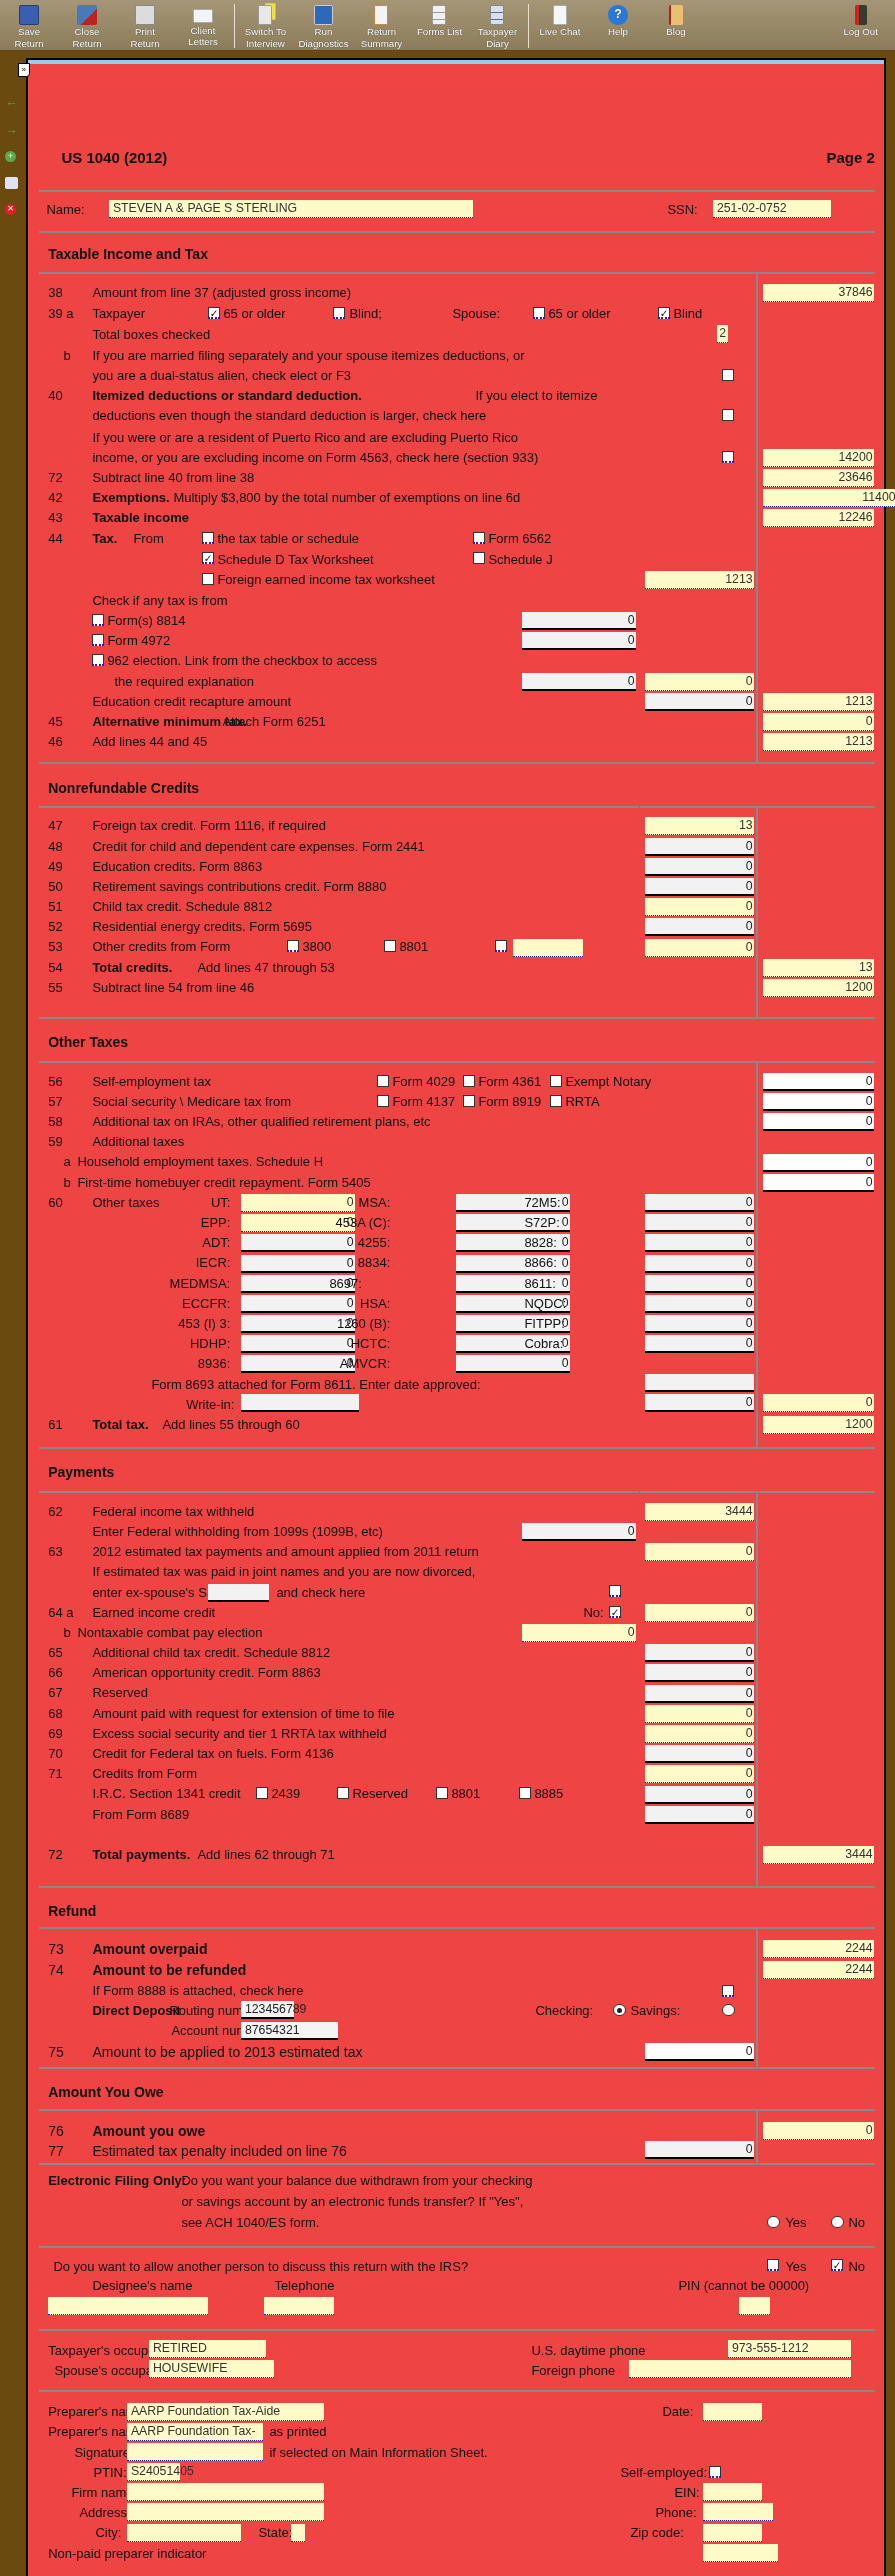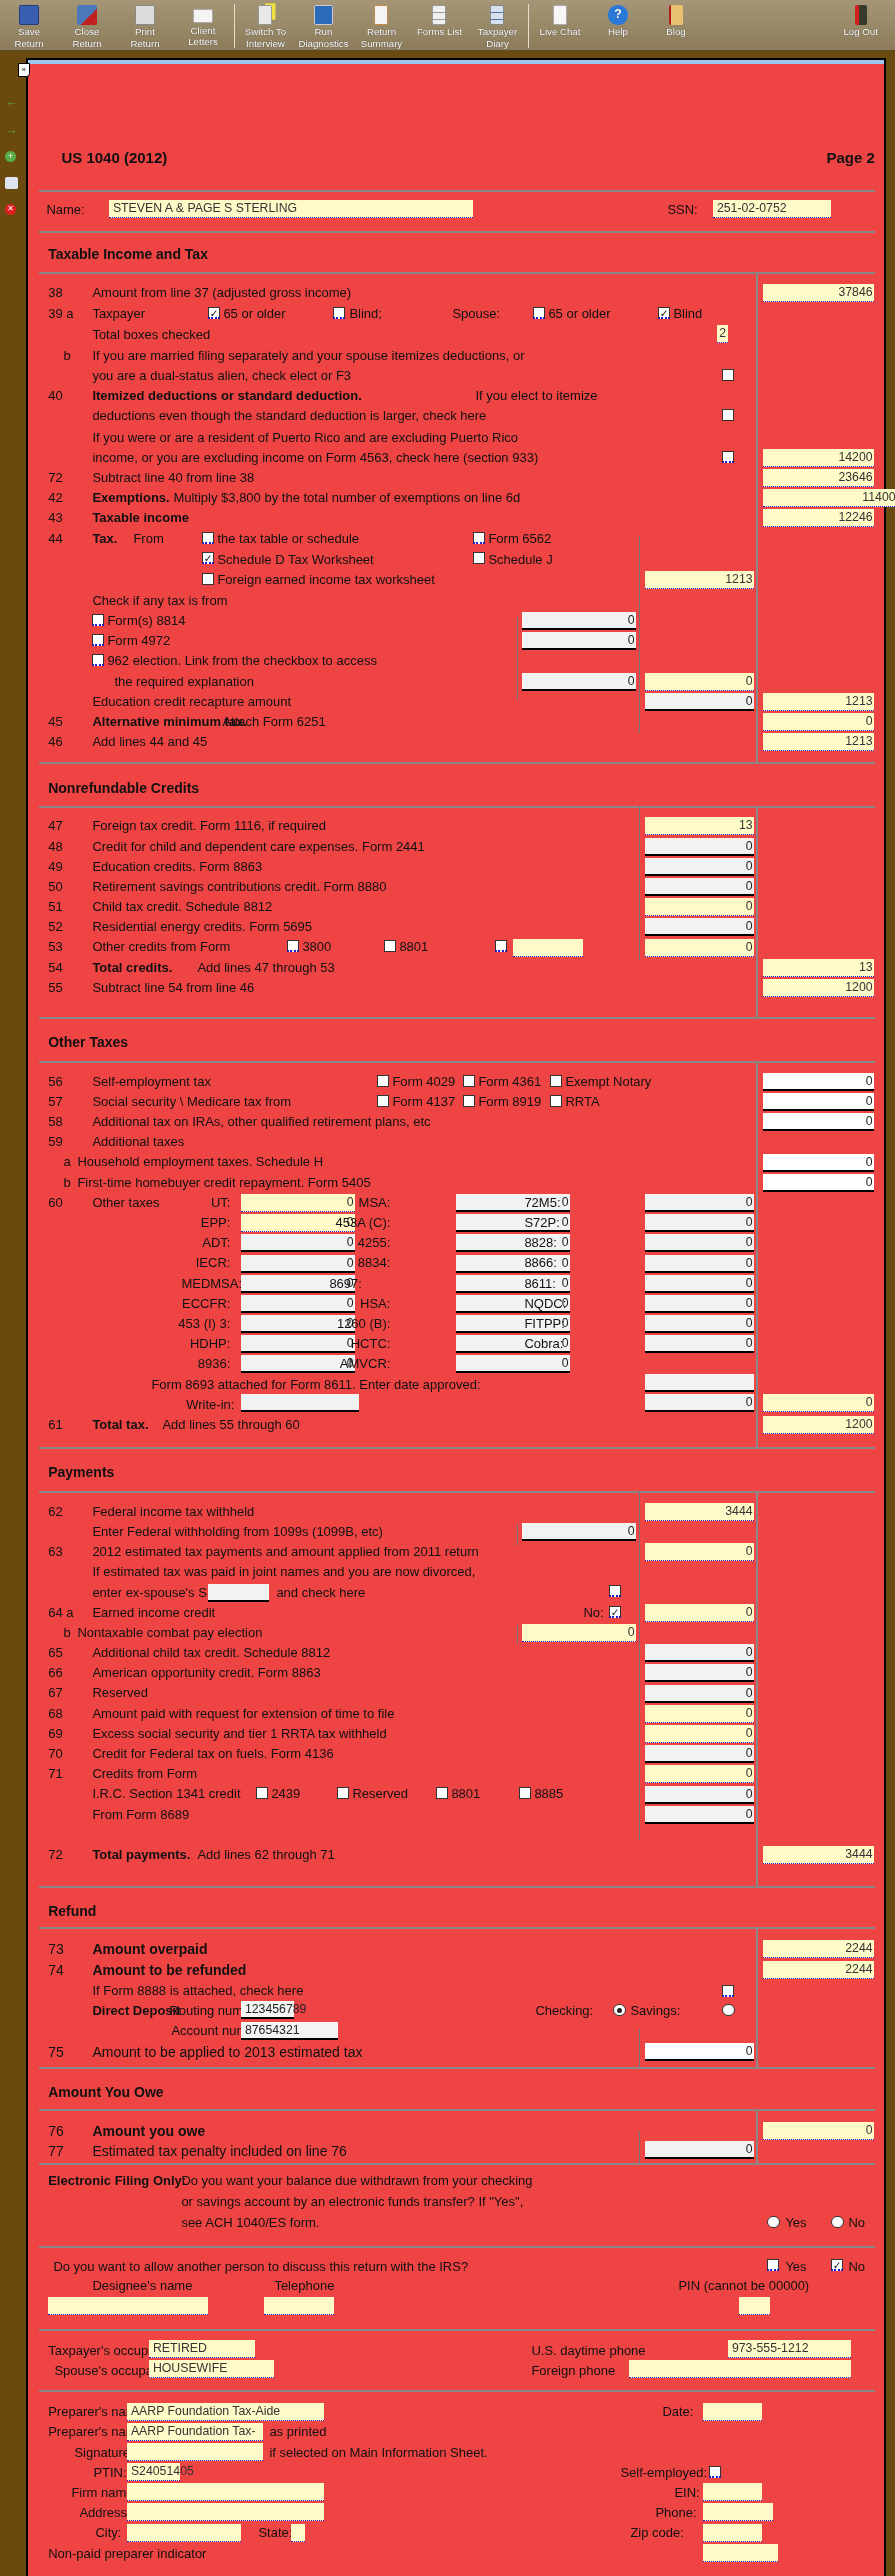--- a/index.html
+++ b/index.html
@@ -312,21 +312,21 @@
       <div class="t" style="left: 290px; top: 1175px; width: 61px; text-align: right;">4255:</div>
       <div class="cal" style="left:417px;top:1174px;width:114px">0</div>
       <div class="t" style="top: 1175px; width: auto; text-align: left; left: 485px;">8828:</div>
       <div class="cal" style="left:606px;top:1174px;width:109px">0</div>
       <div class="t" style="left: 130px; top: 1195px; width: 61px; text-align: right;">IECR:</div>
       <div class="cal" style="left:202px;top:1195px;width:114px">0</div>
       <div class="t" style="left: 290px; top: 1195px; width: 61px; text-align: right;">8834:</div>
       <div class="cal" style="left:417px;top:1195px;width:114px">0</div>
       <div class="t" style="top: 1195px; width: auto; text-align: left; left: 485px;">8866:</div>
       <div class="cal" style="left:606px;top:1195px;width:109px">0</div>
-      <div class="t" style="left: 130px; top: 1216px; width: 61px; text-align: left; margin-left: 12px;">MEDMSA:</div>
+      <div class="t" style="left: 130px; top: 1216px; width: 61px; text-align: center;">MEDMSA:</div>
       <div class="cal" style="left:202px;top:1215px;width:114px">0</div>
       <div class="t" style="left: 290px; top: 1216px; width: 61px; text-align: left;">8697:</div>
       <div class="cal" style="left:417px;top:1215px;width:114px">0</div>
       <div class="t" style="top: 1216px; width: auto; text-align: left; left: 485px;">8611:</div>
       <div class="cal" style="left:606px;top:1215px;width:109px">0</div>
       <div class="t" style="left: 130px; top: 1236px; width: 61px; text-align: right;">ECCFR:</div>
       <div class="cal" style="left:202px;top:1235px;width:114px">0</div>
       <div class="t" style="left: 290px; top: 1236px; width: 61px; text-align: right;">HSA:</div>
       <div class="cal" style="left:417px;top:1235px;width:114px">0</div>
       <div class="t" style="top: 1236px; width: auto; text-align: left; left: 485px;">NQDC:</div>
@@ -489,21 +489,21 @@
   <div class="t" style="left:53px;top:2218px">Designee's name</div>
   <div class="t" style="left:235px;top:2218px;left:235px">Telephone</div>
 
   <div class="t" style="left:639px;top:2218px">PIN  (cannot be 00000)</div>
   <div class="fld l" style="left:8.8px;top:2237px;width:160px"></div>
   <div class="fld l" style="left:225px;top:2237px;width:70px"></div>
   <div class="fld l" style="left:700px;top:2237px;width:31px"></div>
 
   <div class="hr" style="top:2269px"></div>
   <div class="t" style="left:8.8px;top:2283px">Taxpayer's occupation:</div>
-  <div class="fld l" style="left:110px;top:2280px;width:106px">RETIRED</div>
+  <div class="fld l" style="left:110px;top:2280px;width:117px">RETIRED</div>
   <div class="t" style="left:492px;top:2283px">U.S. daytime phone</div>
   <div class="fld l" style="left:689px;top:2280px;width:123px">973-555-1212</div>
   <div class="t" style="left:15px;top:2303px">Spouse's occupation:</div>
   <div class="fld l" style="left:110px;top:2300px;width:125px">HOUSEWIFE</div>
   <div class="t" style="left:492px;top:2303px">Foreign phone</div>
   <div class="fld l" style="left:590px;top:2300px;width:222px"></div>
 
   <div class="hr" style="top:2330px"></div>
   <div class="t" style="left:8.8px;top:2344px">Preparer's name:</div>
   <div class="fld l" style="left:88px;top:2343px;width:197px">AARP Foundation Tax-Aide</div>

